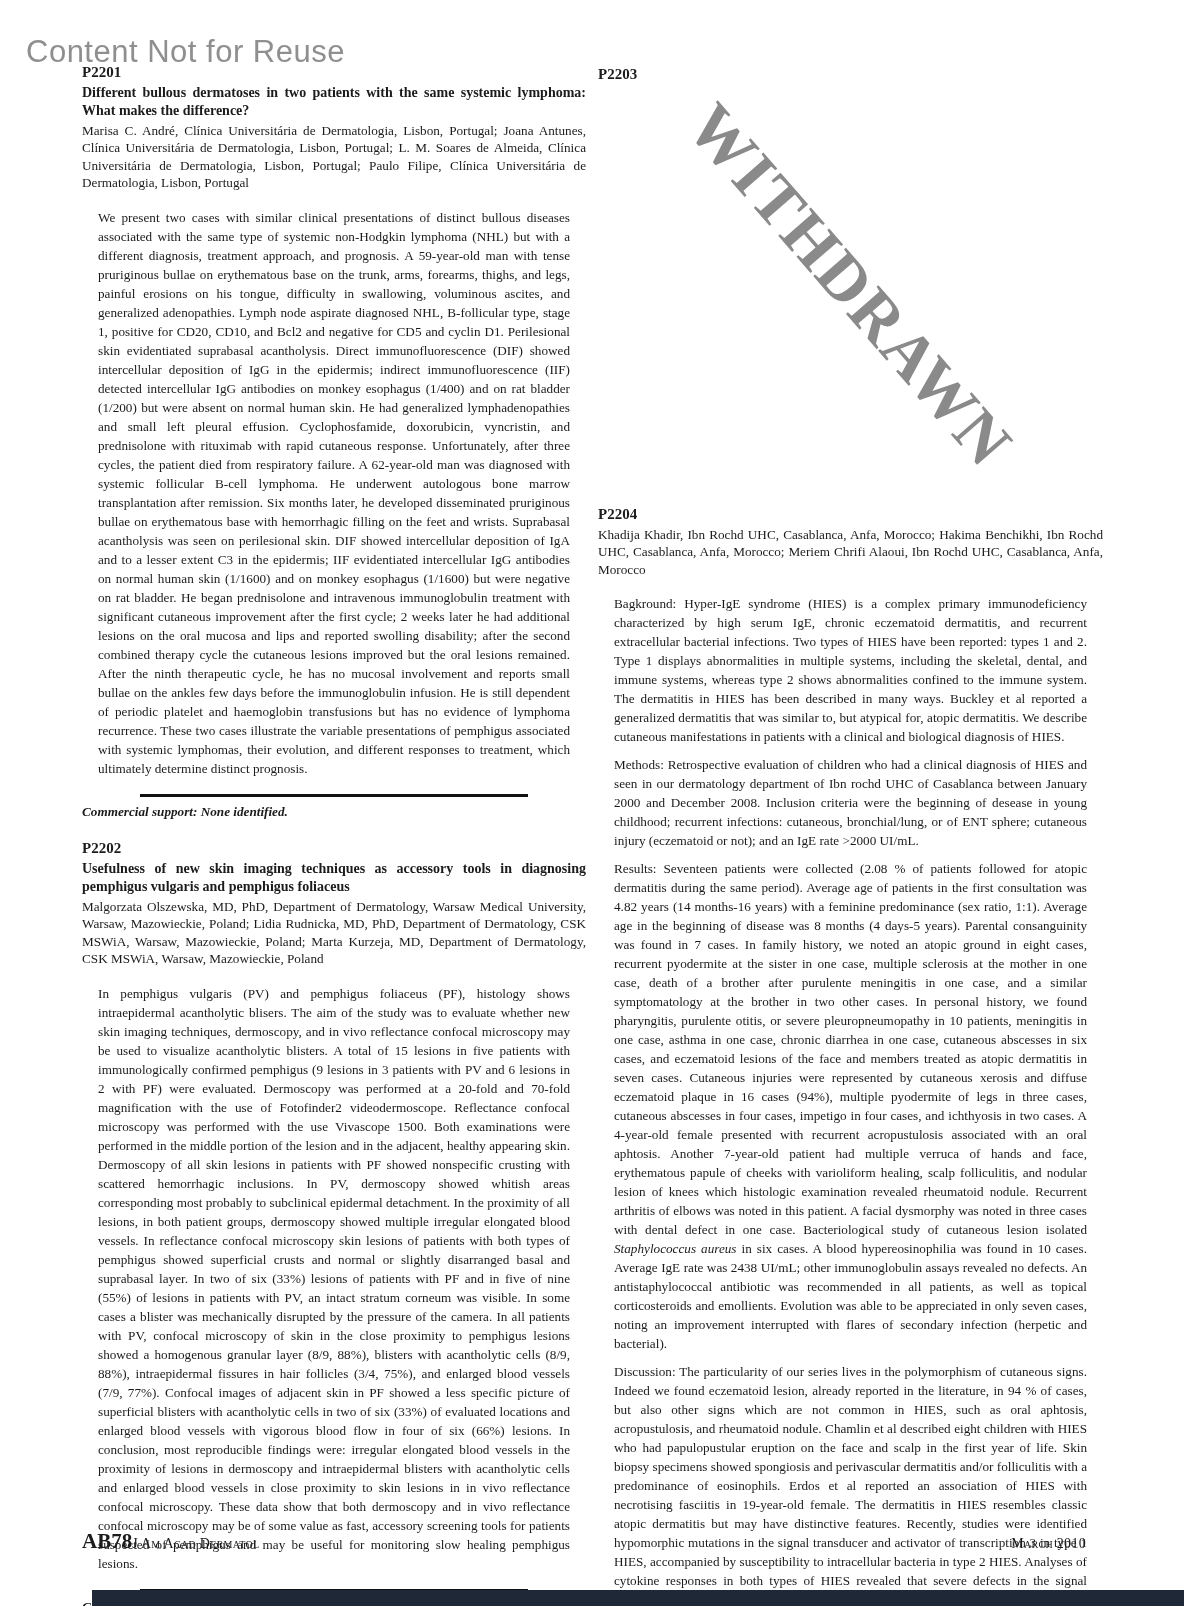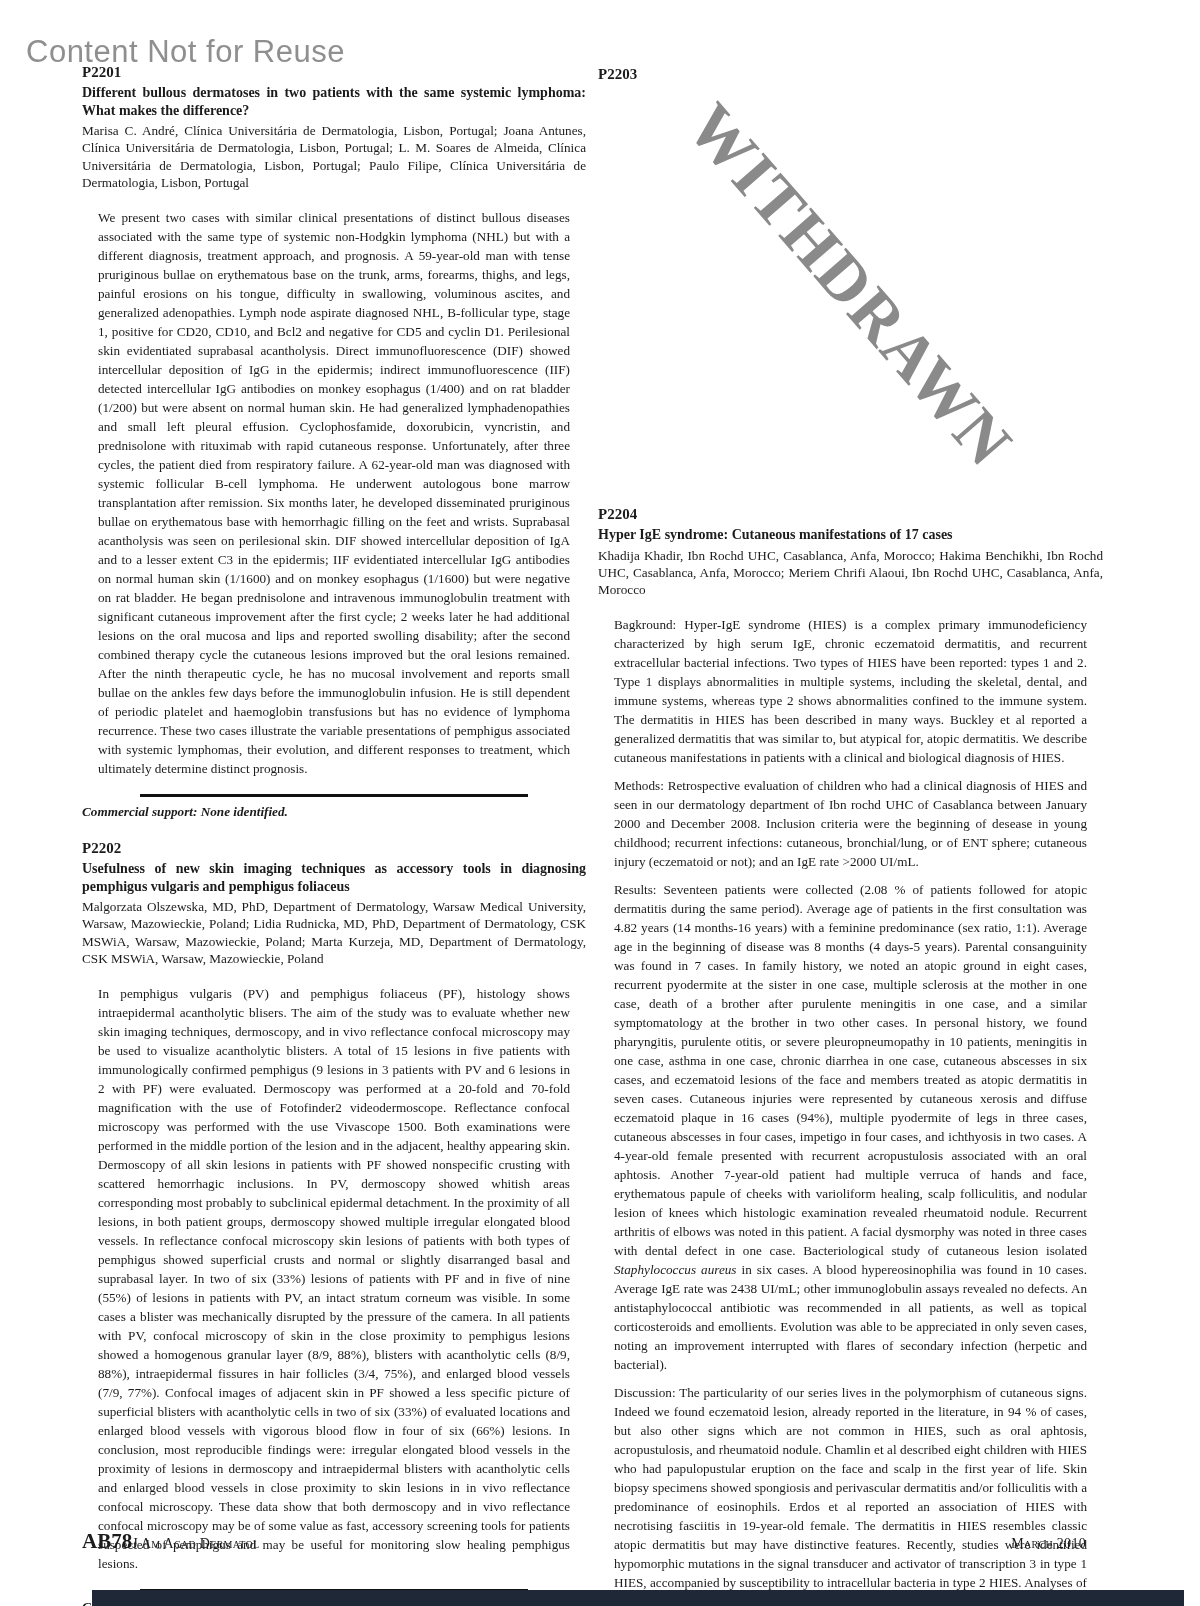--- a/index.html
+++ b/index.html
@@ -80,21 +80,20 @@
 
   <div class="col" id="col-right-1">
     <p class="abs-label">P2203</p>
   </div>
   <div class="withdrawn-wrap">
     <span class="withdrawn" style="color: rgb(138, 138, 138);">WITHDRAWN</span>
   </div>
 
   <div class="col" id="col-right-2">
     <p class="abs-label">P2204</p>
-    <p class="abs-title">Hyper IgE syndrome: Cutaneous manifestations of 17 cases</p>
     <p class="abs-authors">Khadija Khadir, Ibn Rochd UHC, Casablanca, Anfa, Morocco; Hakima Benchikhi, Ibn Rochd UHC, Casablanca, Anfa, Morocco; Meriem Chrifi Alaoui, Ibn Rochd UHC, Casablanca, Anfa, Morocco</p>
     <div class="abs-body">
       <p>Bagkround: Hyper-IgE syndrome (HIES) is a complex primary immunodeficiency characterized by high serum IgE, chronic eczematoid dermatitis, and recurrent extracellular bacterial infections. Two types of HIES have been reported: types 1 and 2. Type 1 displays abnormalities in multiple systems, including the skeletal, dental, and immune systems, whereas type 2 shows abnormalities confined to the immune system. The dermatitis in HIES has been described in many ways. Buckley et al reported a generalized dermatitis that was similar to, but atypical for, atopic dermatitis. We describe cutaneous manifestations in patients with a clinical and biological diagnosis of HIES.</p>
       <p>Methods: Retrospective evaluation of children who had a clinical diagnosis of HIES and seen in our dermatology department of Ibn rochd UHC of Casablanca between January 2000 and December 2008. Inclusion criteria were the beginning of desease in young childhood; recurrent infections: cutaneous, bronchial/lung, or of ENT sphere; cutaneous injury (eczematoid or not); and an IgE rate &gt;2000 UI/mL.</p>
       <p><span>Results: Seventeen patients were collected (2.08 % of patients followed for atopic dermatitis during the same period). Average age of patients in the first consultation was 4.82 years (14 months-16 years) with a feminine predominance (sex ratio, 1:1). Average age in the beginning of disease was 8 months (4 days-5 years). Parental consanguinity was found in 7 cases. In family history, we noted an atopic ground in eight cases, recurrent pyodermite at the sister in one case, multiple sclerosis at the mother in one case, death of a brother after purulente meningitis in one case, and a similar symptomatology at the brother in two other cases. In personal history, we found pharyngitis, purulente otitis, or severe pleuropneumopathy in 10 patients, meningitis in one case, asthma in one case, chronic diarrhea in one case, cutaneous abscesses in six cases, and eczematoid lesions of the face and members treated as atopic dermatitis in seven cases. Cutaneous injuries were represented by cutaneous xerosis and diffuse eczematoid plaque in 16 cases (94%), multiple pyodermite of legs in three cases, cutaneous abscesses in four cases, impetigo in four cases, and ichthyosis in two cases. A 4-year-old female presented with recurrent acropustulosis associated with an oral aphtosis. Another 7-year-old patient had multiple verruca of hands and face, erythematous papule of cheeks with varioliform healing, scalp folliculitis, and nodular lesion of knees which histologic examination revealed rheumatoid nodule. Recurrent arthritis of elbows was noted in this patient. A facial dysmorphy was noted in three cases with dental defect in one case. Bacteriological study of cutaneous lesion isolated </span><span class="italic">Staphylococcus aureus</span><span> in six cases. A blood hypereosinophilia was found in 10 cases. Average IgE rate was 2438 UI/mL; other immunoglobulin assays revealed no defects. An antistaphylococcal antibiotic was recommended in all patients, as well as topical corticosteroids and emollients. Evolution was able to be appreciated in only seven cases, noting an improvement interrupted with flares of secondary infection (herpetic and bacterial).</span></p>
       <p>Discussion: The particularity of our series lives in the polymorphism of cutaneous signs. Indeed we found eczematoid lesion, already reported in the literature, in 94 % of cases, but also other signs which are not common in HIES, such as oral aphtosis, acropustulosis, and rheumatoid nodule. Chamlin et al described eight children with HIES who had papulopustular eruption on the face and scalp in the first year of life. Skin biopsy specimens showed spongiosis and perivascular dermatitis and/or folliculitis with a predominance of eosinophils. Erdos et al reported an association of HIES with necrotising fasciitis in 19-year-old female. The dermatitis in HIES resembles classic atopic dermatitis but may have distinctive features. Recently, studies were identified hypomorphic mutations in the signal transducer and activator of transcription 3 in type 1 HIES, accompanied by susceptibility to intracellular bacteria in type 2 HIES. Analyses of cytokine responses in both types of HIES revealed that severe defects in the signal transduction for multiple cytokines, including interleukins-6 and -23, are leading to impaired T-helper type 17. However, the pathogenesis of the many varied features including cutaneous remains poorly understood.</p>
     </div>
     <div class="support">
       <div class="support-rule"></div>
 

